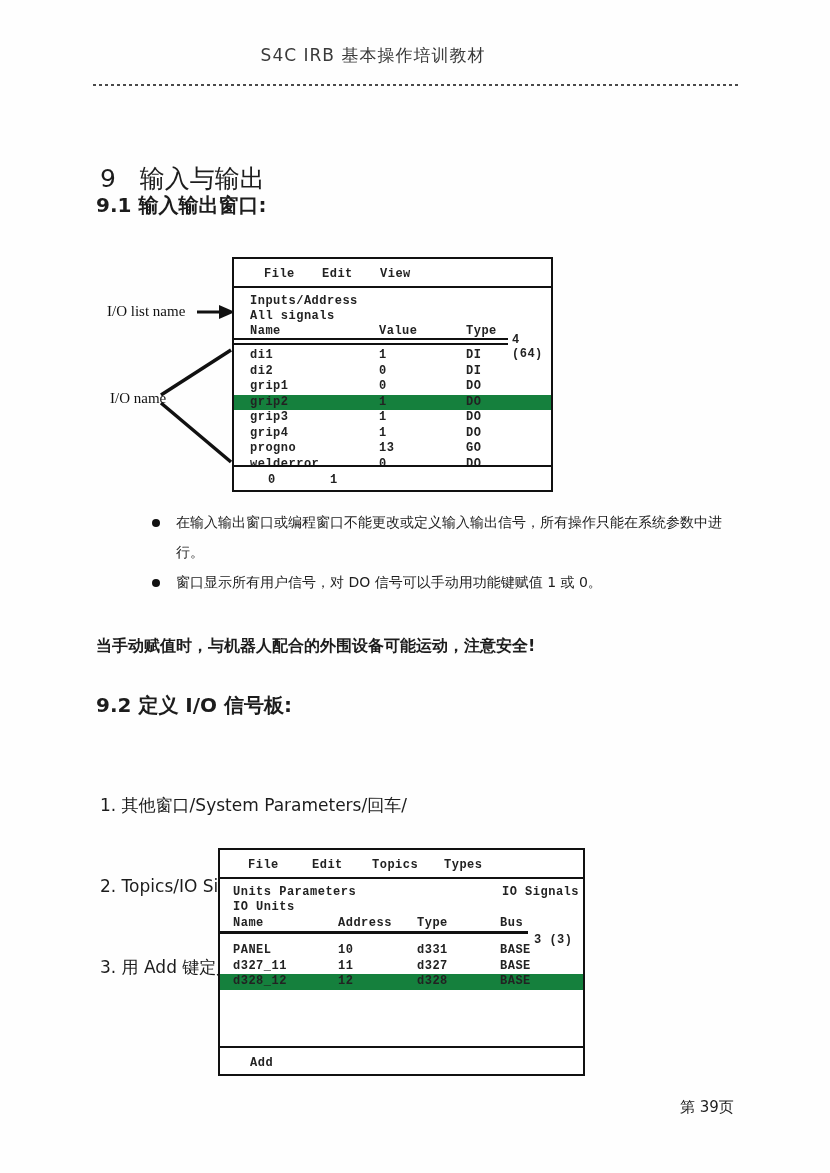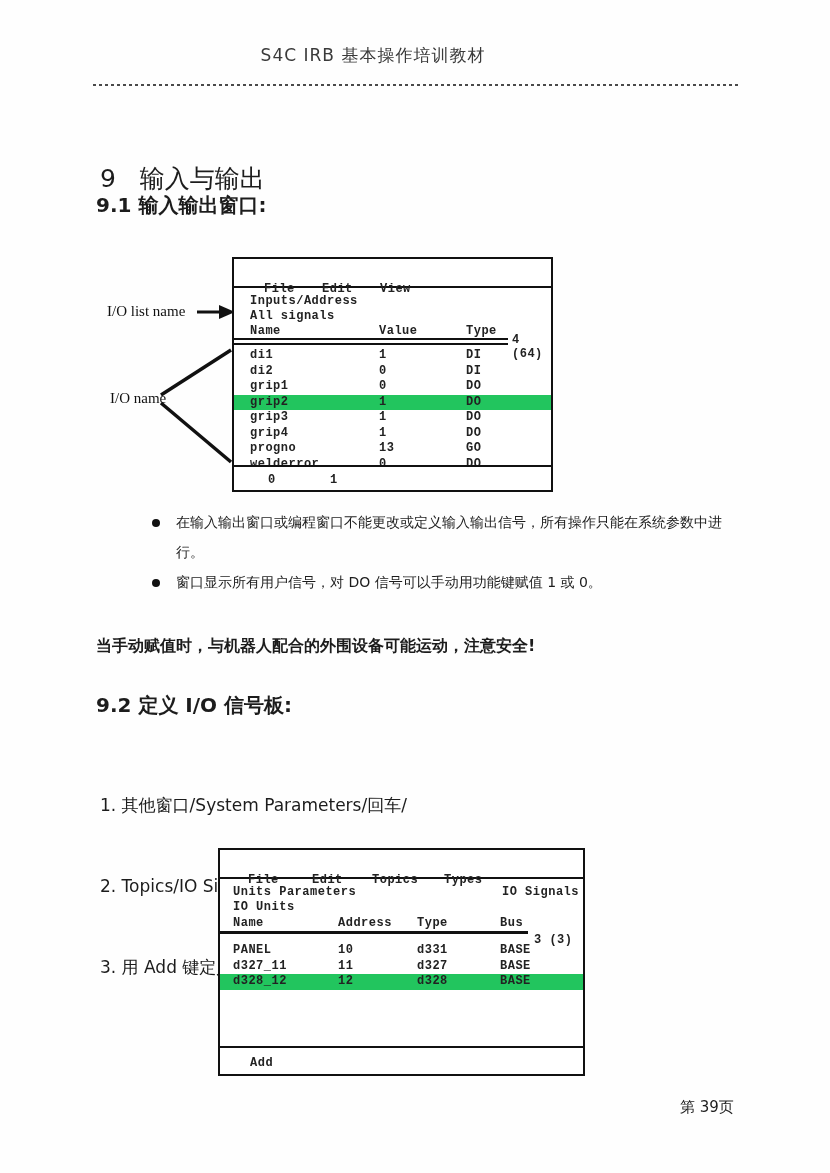--- a/index.html
+++ b/index.html
@@ -34,25 +34,25 @@
   .lbl-io-list { top:390px; left:110px; }
   .anno-svg { top:290px; left:95px; }
 
   
   .term-window { border:2px solid #111; background:#fff;
     font-family:"Liberation Mono","DejaVu Sans Mono",monospace;
     font-weight:bold; font-size:12px; color:#222; letter-spacing:0.5px; }
   .w1 { top:257px; left:232px; width:321px; height:235px; }
   .w2 { top:848px; left:218px; width:367px; height:228px; }
   .menubar { position:absolute; top:0; left:0; right:0; height:29px; border-bottom:2px solid #111; }
-  .mi { position:absolute; top:8px; cursor:default;margin-top:15px; }
+  .mi { position:absolute; top:8px; cursor:default; }
   .dbl-line { position:absolute; height:7px; border-top:2px solid #111; border-bottom:2px solid #111; }
   .thick-line { position:absolute; height:3px; background:#111; }
   .trow { position:absolute; left:0; right:0; height:15.5px; }
-  .trow.sel { background:#22c55e; }
+  .trow.sel { background:#15803d; }
   .trow span, .hdr span { position:absolute; top:0; }
   .fnbar { position:absolute; left:0; right:0; bottom:0; border-top:2px solid #111; }
   .fnkey { position:absolute; top:6px; }
 </style>
 </head>
 <body>
 
 <div class="page">
 
   <div class="abs doc-header">S4C IRB 基本操作培训教材</div>

